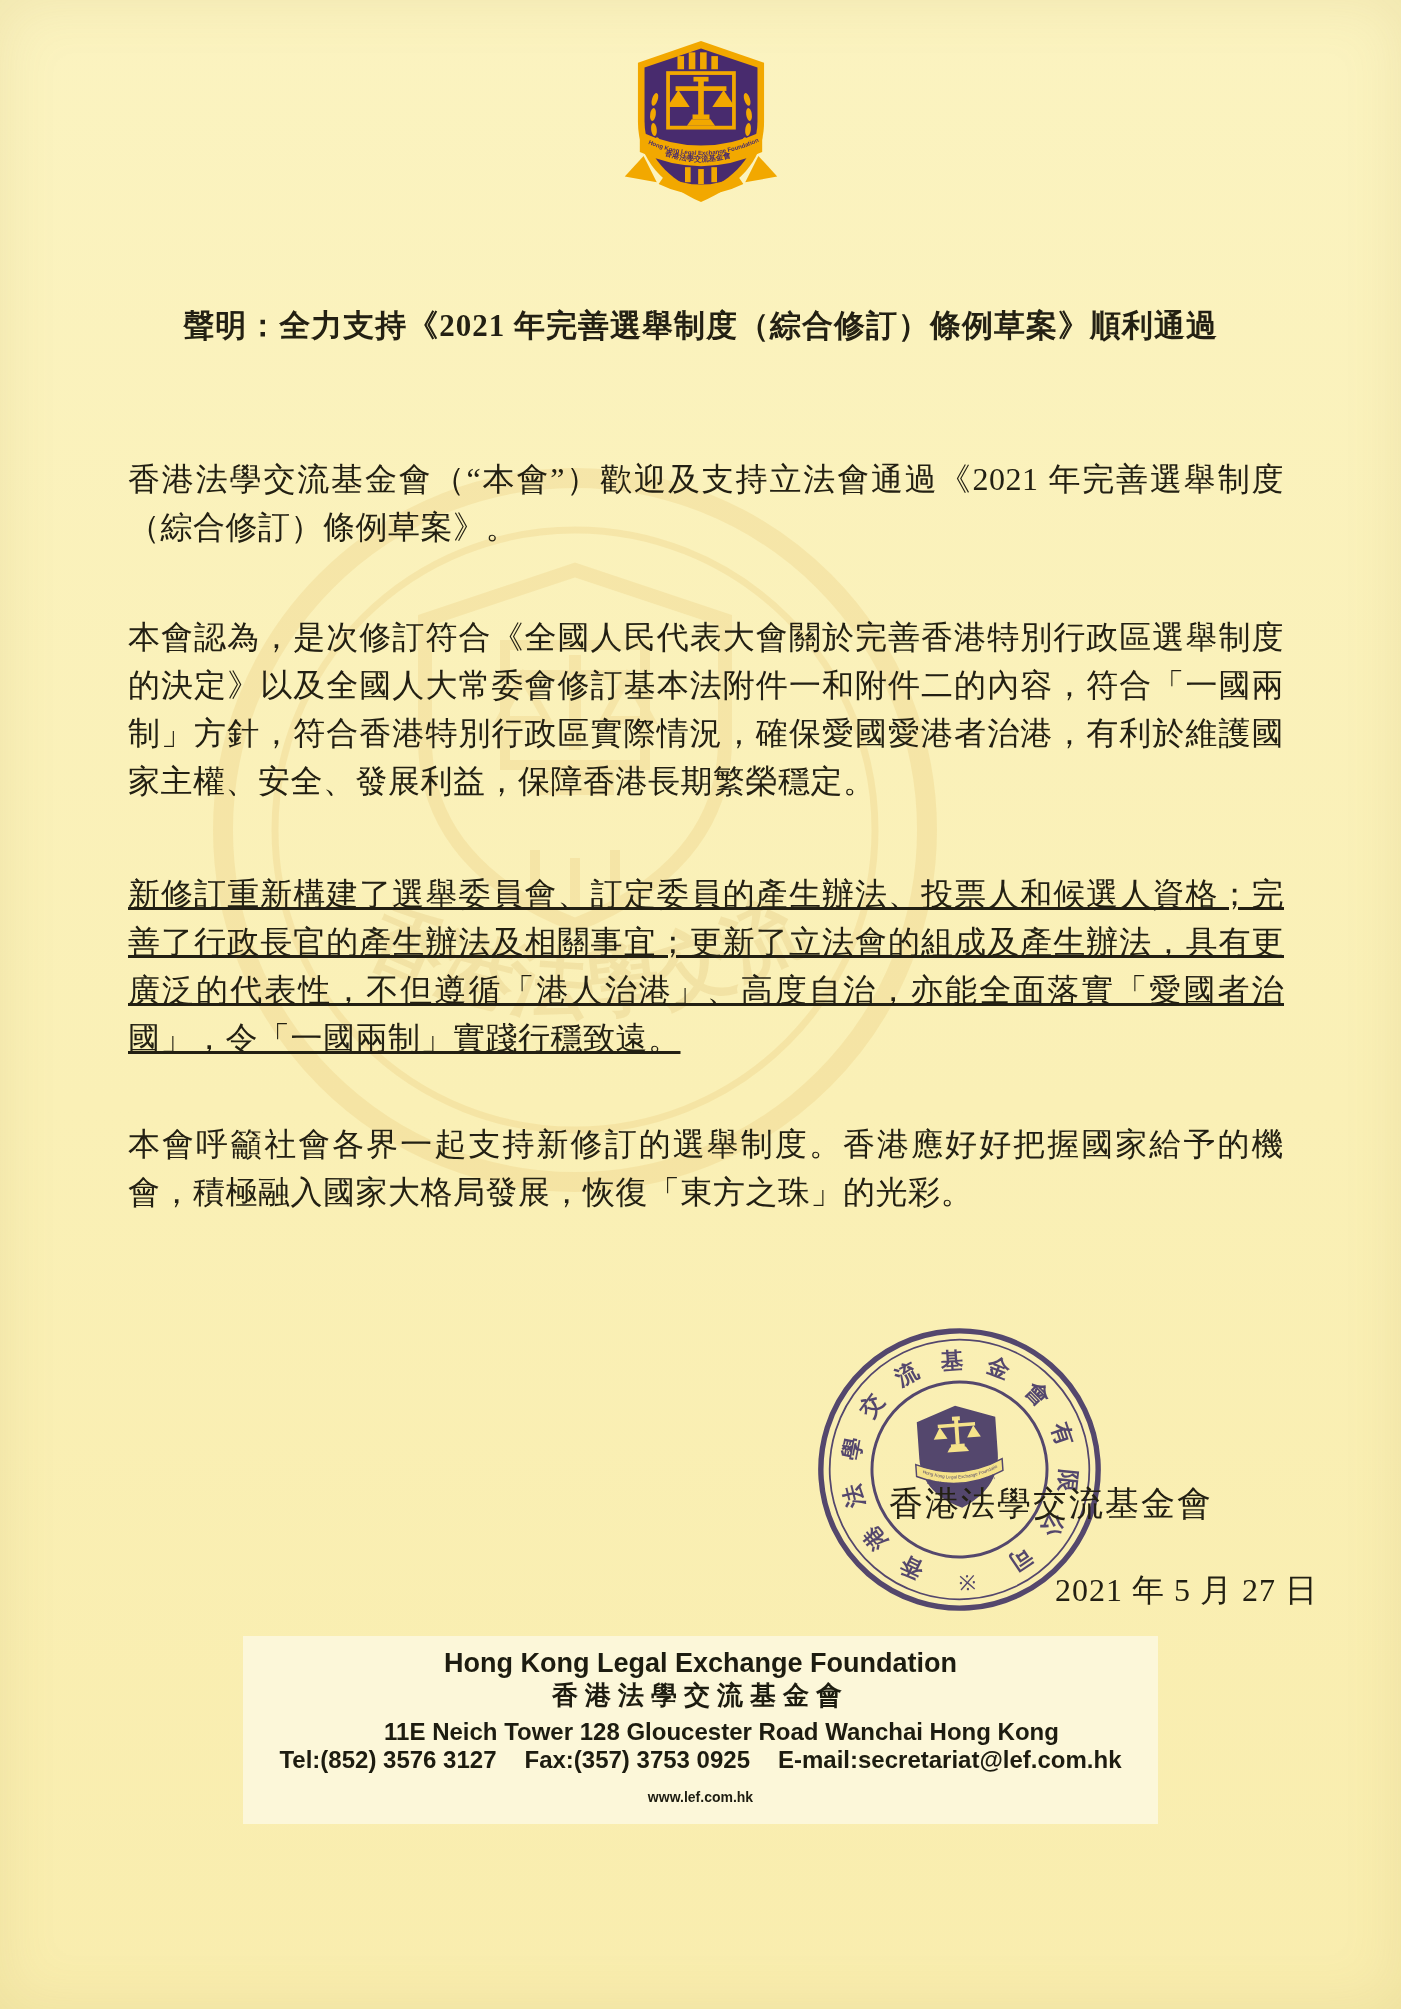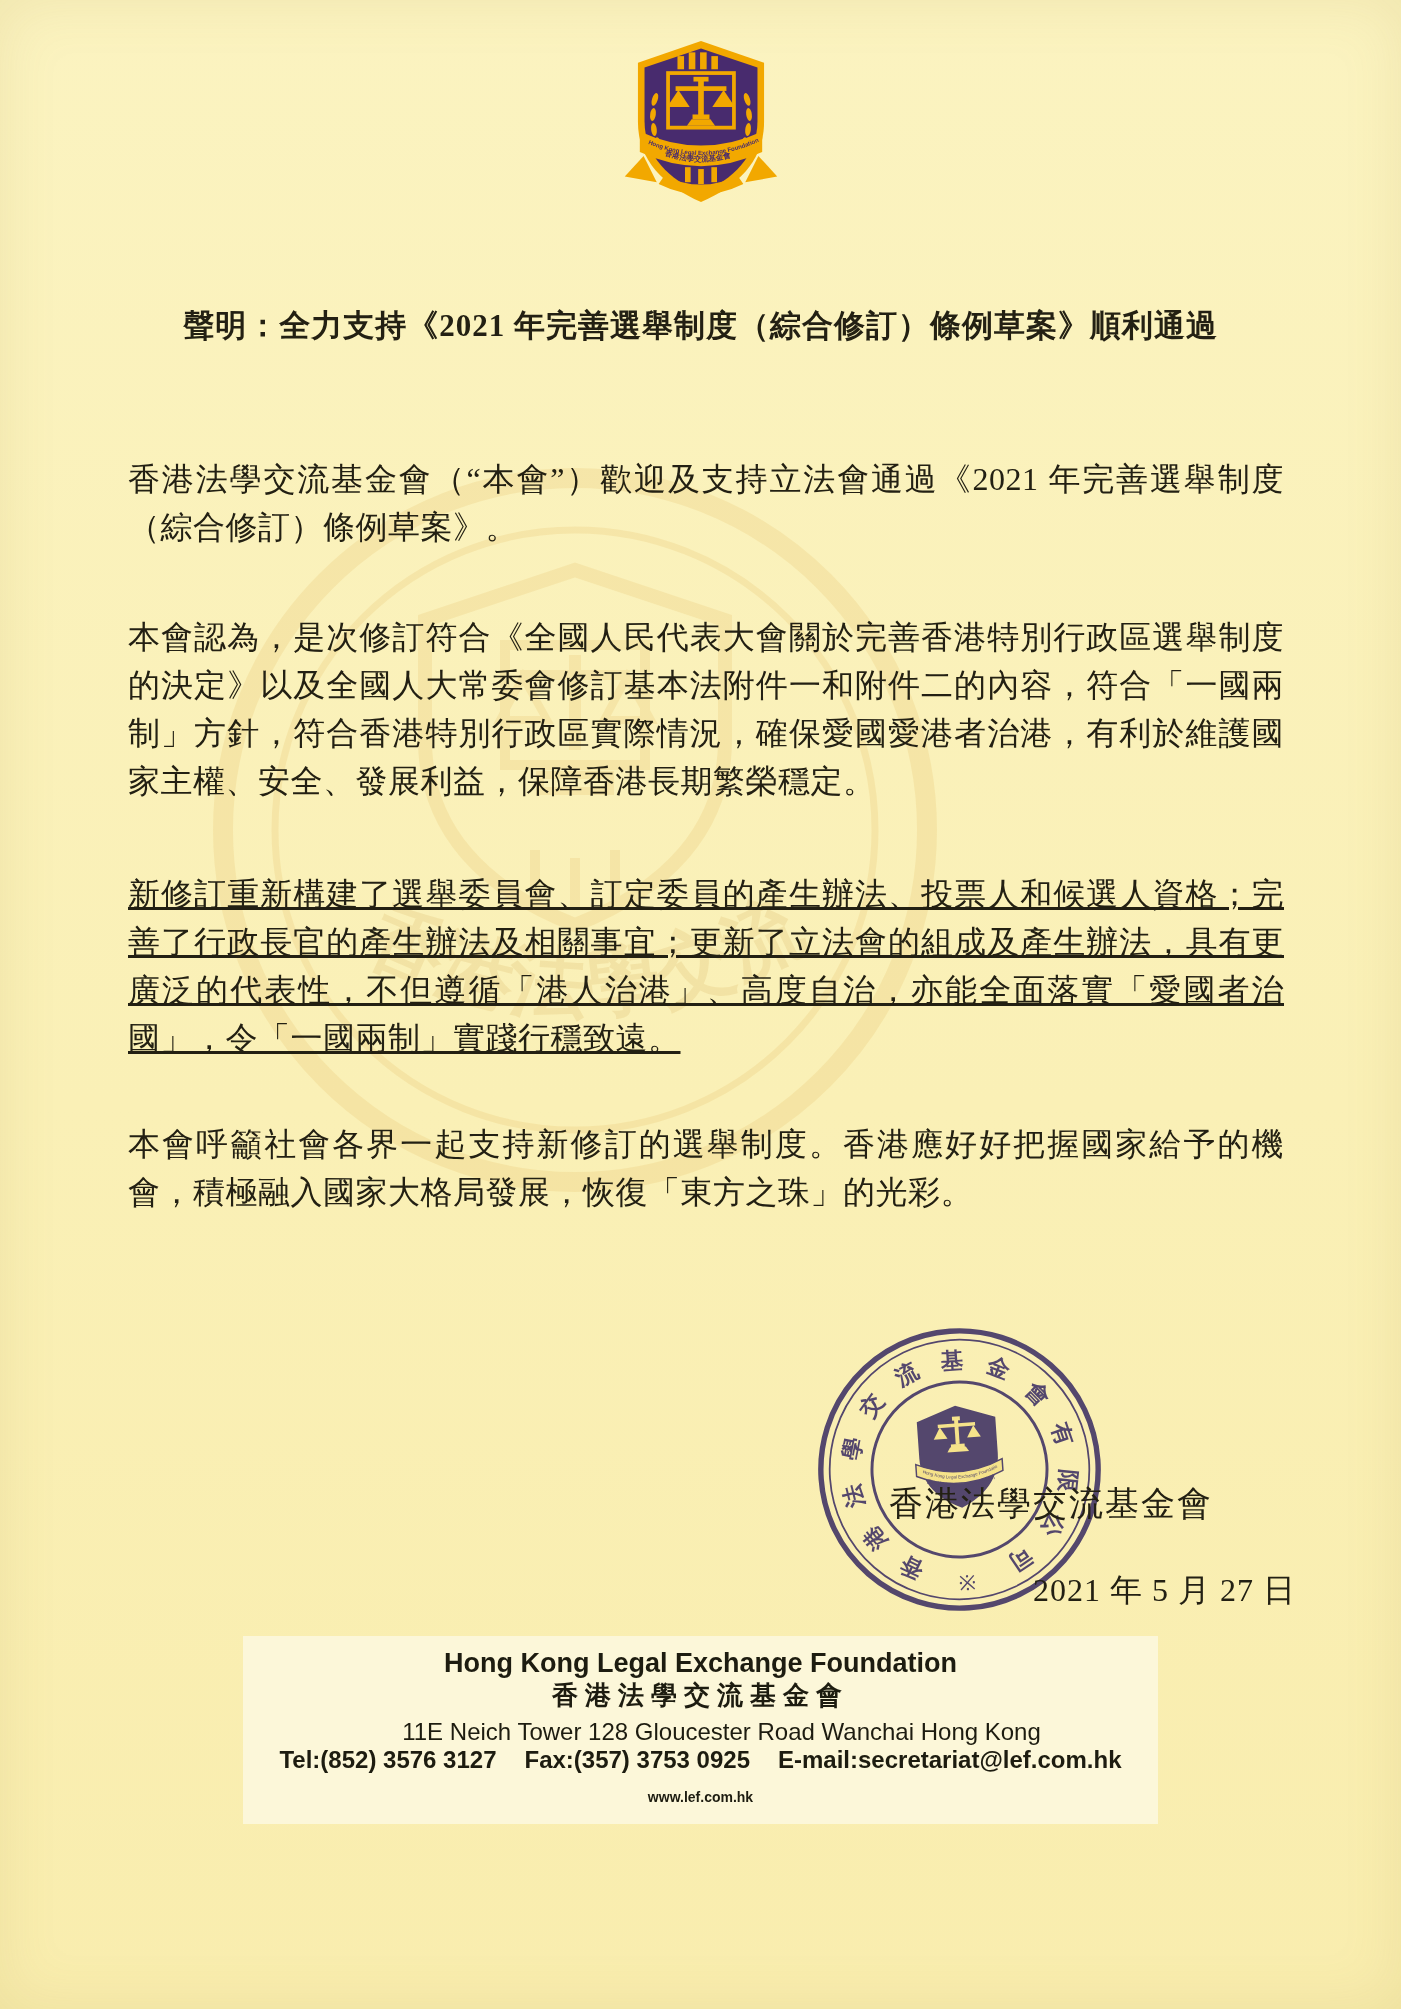--- a/index.html
+++ b/index.html
@@ -48,36 +48,36 @@
   .stamp-micro{fill:#473C92;font-family:"Liberation Sans",sans-serif;}
   
   .signature{
     position:relative;z-index:3;margin-top:268px;
     font-size:34px;line-height:40px;font-weight:500;
     text-align:right;padding-right:188px;letter-spacing:2px;
   }
   .doc-date{
     position:relative;z-index:3;margin-top:46px;
     font-size:32px;line-height:40px;
-    text-align:right;padding-right:105px;letter-spacing:1px;
+    text-align:right;padding-right:83px;letter-spacing:1px;
   }
   
   .footer-panel{
     position:relative;z-index:1;
     width:915px;margin:26px auto 0 auto;
     background:#fcf7d9;
     text-align:center;
     padding:12px 0 14px 0;
     font-family:"Liberation Sans","DejaVu Sans",sans-serif;
     color:#1d1c10;
   }
   .footer-org-en{font-size:27px;line-height:30px;font-weight:bold;}
   .footer-org-zh{font-size:26px;line-height:30px;font-weight:bold;letter-spacing:7px;margin-top:2px;
                  font-family:"Liberation Sans","DejaVu Sans",sans-serif;}
-  .footer-address{font-size:24px;line-height:28px;font-weight:normal;margin-top:8px;padding-left:42px;}
+  .footer-address{font-size:24px;line-height:28px;font-weight:bold;margin-top:8px;padding-left:42px;}
   .footer-contact{font-size:24px;line-height:28px;font-weight:bold;margin-top:0;}
   .footer-contact span{display:inline-block;}
   .footer-contact .gap{width:28px;}
   .footer-web{font-size:14px;line-height:26px;font-weight:bold;margin-top:10px;}
   .crest-banner-text{fill:#482B6E;font-weight:bold;font-family:"Liberation Sans",sans-serif;}
   .wm-text{fill:#C89435;font-family:"Liberation Serif",serif;font-weight:bold;}
 </style>
 </head>
 <body>
 

